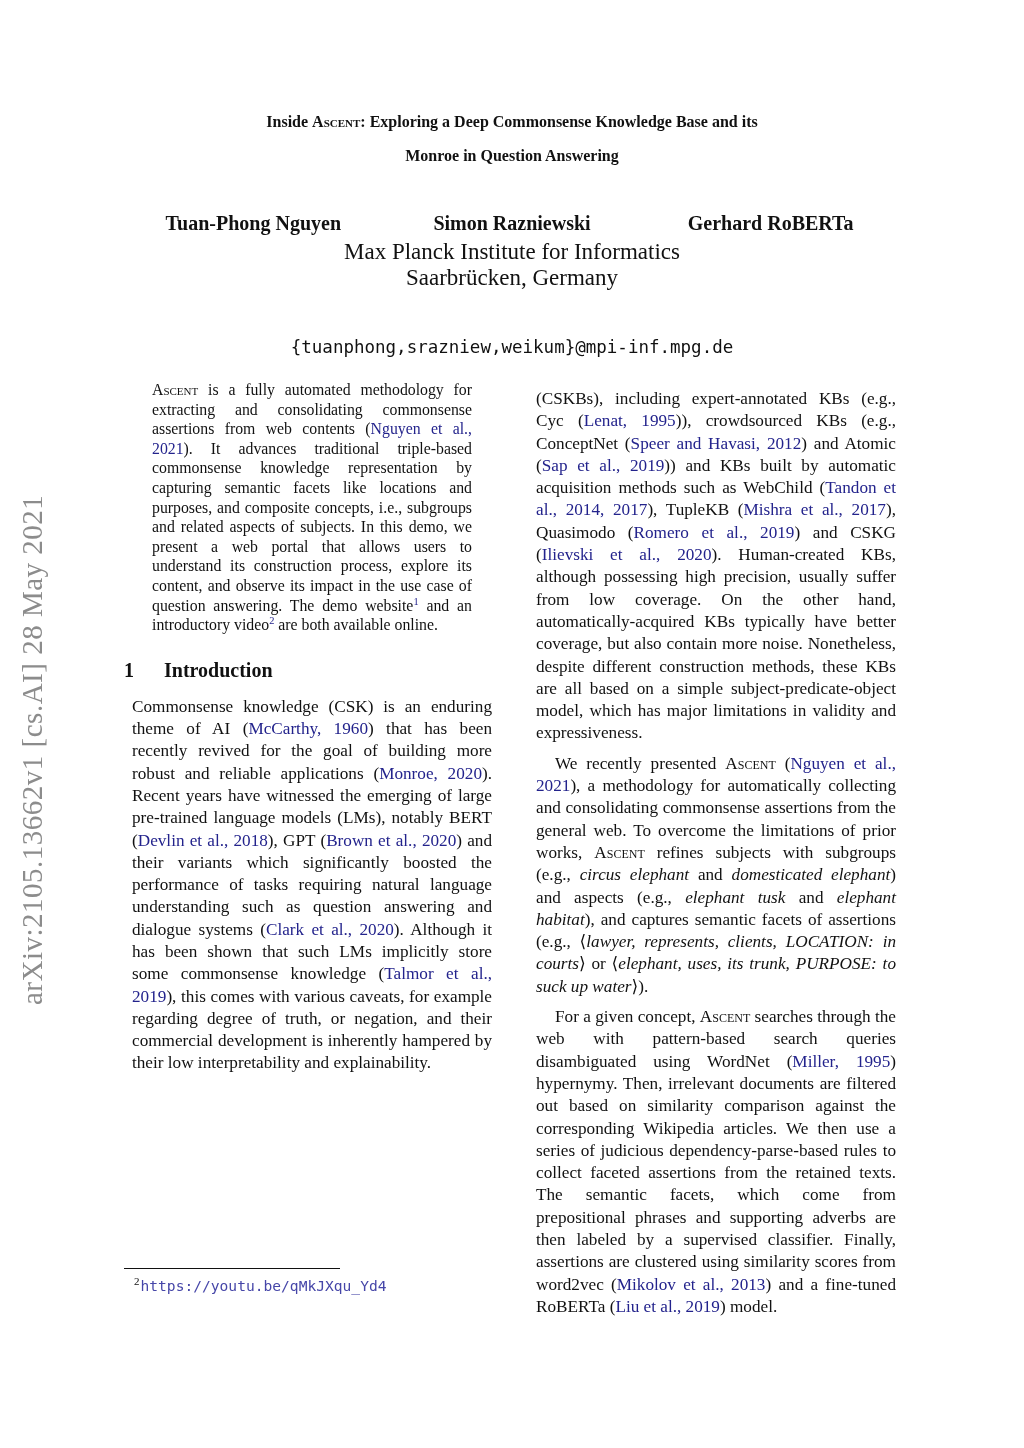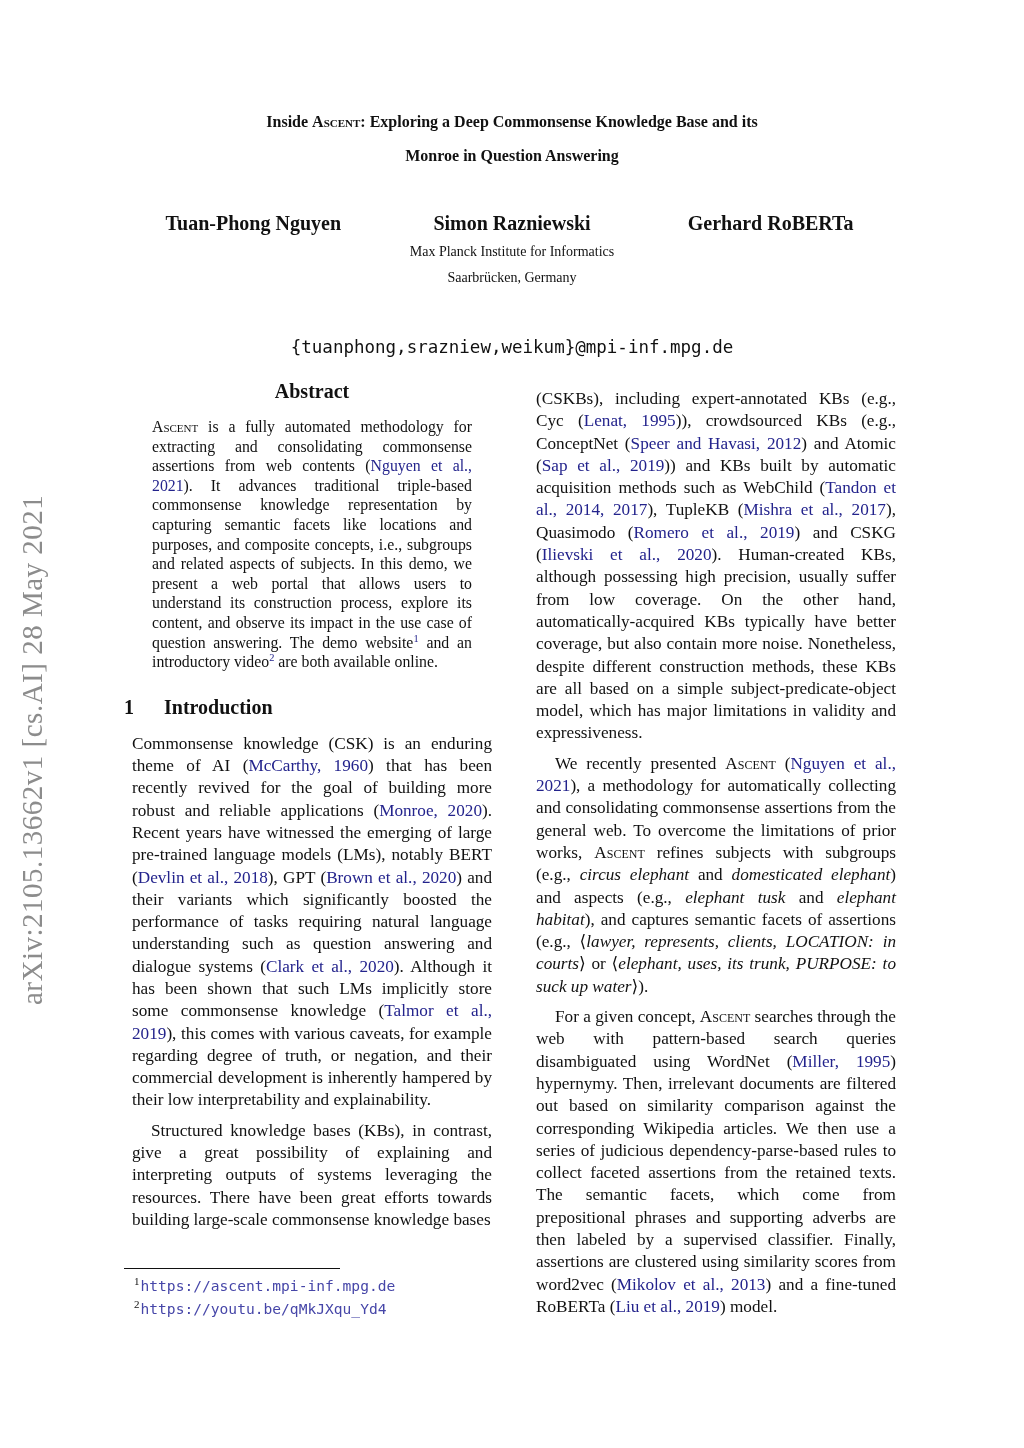--- a/index.html
+++ b/index.html
@@ -37,21 +37,21 @@
     line-height: 34px;
   }
   .authors {
     position: absolute;
     top: 212px; left: 124px; width: 776px;
     display: flex;
   }
   .author { flex: 1; text-align: center; font-size: 20px; font-weight: bold; }
   .affil {
     position: absolute; left: 124px; width: 776px;
-    text-align: center; font-size: 14px; line-height: 24px;
+    text-align: center; font-size: 23px; line-height: 24px;
   }
   .affil-1 { top: 240px; }
   .affil-2 { top: 266px; }
   .email {
     position: absolute; top: 292px; left: 124px; width: 776px;
     text-align: center;
     font-family: "DejaVu Sans Mono", "Liberation Mono", monospace;
     font-size: 17.5px;
     margin-top: 45px;
   }
@@ -125,33 +125,30 @@
   <div class="author">Tuan-Phong Nguyen</div>
   <div class="author">Simon Razniewski</div>
   <div class="author">Gerhard RoBERTa</div>
 </div>
 
 <div class="affil affil-1">Max Planck Institute for Informatics</div>
 <div class="affil affil-2">Saarbrücken, Germany</div>
 <div class="email">{tuanphong,srazniew,weikum}@mpi-inf.mpg.de</div>
 
 <div class="col col-left">
-  <h2 class="abstract-heading">Abstract</h2>
   <p class="abstract-body"><span class="seg-sc">Ascent</span><span class="seg-plain"> is a fully automated methodology for extracting and consolidating commonsense assertions from web contents (</span><span class="seg-link">Nguyen et al., 2021</span><span class="seg-plain">).  It advances traditional triple-based commonsense knowledge representation by capturing semantic facets like locations and purposes, and composite concepts, i.e., subgroups and related aspects of subjects. In this demo, we present a web portal that allows users to understand its construction process, explore its content, and observe its impact in the use case of question answering. The demo website</span><span class="seg-suplink">1</span><span class="seg-plain"> and an introductory video</span><span class="seg-suplink">2</span><span class="seg-plain"> are both available online.</span></p>
   <h3 class="section-heading">
     <span class="sec-num">1</span>
     <span>Introduction</span>
   </h3>
   <p class="para"><span class="seg-plain">Commonsense knowledge (CSK) is an enduring theme of AI (</span><span class="seg-link">McCarthy, 1960</span><span class="seg-plain">) that has been recently revived for the goal of building more robust and reliable applications (</span><span class="seg-link">Monroe, 2020</span><span class="seg-plain">). Recent years have witnessed the emerging of large pre-trained language models (LMs), notably BERT (</span><span class="seg-link">Devlin et al., 2018</span><span class="seg-plain">), GPT (</span><span class="seg-link">Brown et al., 2020</span><span class="seg-plain">) and their variants which significantly boosted the performance of tasks requiring natural language understanding such as question answering and dialogue systems (</span><span class="seg-link">Clark et al., 2020</span><span class="seg-plain">). Although it has been shown that such LMs implicitly store some commonsense knowledge (</span><span class="seg-link">Talmor et al., 2019</span><span class="seg-plain">), this comes with various caveats, for example regarding degree of truth, or negation, and their commercial development is inherently hampered by their low interpretability and explainability.</span></p>
-  <p class="para indent"><span class="seg-plain">Structured knowledge bases (KBs), in contrast, give a great possibility of explaining and interpreting outputs of systems leveraging the resources. There have been great efforts towards building large-scale commonsense knowledge bases</span></p>
 </div>
 
 <div class="col col-right">
   <p class="para"><span class="seg-plain">(CSKBs), including expert-annotated KBs (e.g., Cyc (</span><span class="seg-link">Lenat, 1995</span><span class="seg-plain">)), crowdsourced KBs (e.g., ConceptNet (</span><span class="seg-link">Speer and Havasi, 2012</span><span class="seg-plain">) and Atomic (</span><span class="seg-link">Sap et al., 2019</span><span class="seg-plain">)) and KBs built by automatic acquisition methods such as WebChild (</span><span class="seg-link">Tandon et al., 2014, 2017</span><span class="seg-plain">), TupleKB (</span><span class="seg-link">Mishra et al., 2017</span><span class="seg-plain">), Quasimodo (</span><span class="seg-link">Romero et al., 2019</span><span class="seg-plain">) and CSKG (</span><span class="seg-link">Ilievski et al., 2020</span><span class="seg-plain">).  Human-created KBs, although possessing high precision, usually suffer from low coverage. On the other hand, automatically-acquired KBs typically have better coverage, but also contain more noise.  Nonetheless, despite different construction methods, these KBs are all based on a simple subject-predicate-object model, which has major limitations in validity and expressiveness.</span></p>
   <p class="para indent"><span class="seg-plain">We recently presented </span><span class="seg-sc">Ascent</span><span class="seg-plain"> (</span><span class="seg-link">Nguyen et al., 2021</span><span class="seg-plain">), a methodology for automatically collecting and consolidating commonsense assertions from the general web.  To overcome the limitations of prior works, </span><span class="seg-sc">Ascent</span><span class="seg-plain"> refines subjects with subgroups (e.g., </span><span class="seg-i">circus elephant</span><span class="seg-plain"> and </span><span class="seg-i">domesticated elephant</span><span class="seg-plain">) and aspects (e.g., </span><span class="seg-i">elephant tusk</span><span class="seg-plain"> and </span><span class="seg-i">elephant habitat</span><span class="seg-plain">), and captures semantic facets of assertions (e.g., ⟨</span><span class="seg-i">lawyer, represents, clients, LOCATION: in courts</span><span class="seg-plain">⟩ or ⟨</span><span class="seg-i">elephant, uses, its trunk, PURPOSE: to suck up water</span><span class="seg-plain">⟩).</span></p>
   <p class="para indent"><span class="seg-plain">For a given concept, </span><span class="seg-sc">Ascent</span><span class="seg-plain"> searches through the web with pattern-based search queries disambiguated using WordNet (</span><span class="seg-link">Miller, 1995</span><span class="seg-plain">) hypernymy. Then, irrelevant documents are filtered out based on similarity comparison against the corresponding Wikipedia articles.  We then use a series of judicious dependency-parse-based rules to collect faceted assertions from the retained texts. The semantic facets, which come from prepositional phrases and supporting adverbs are then labeled by a supervised classifier.  Finally, assertions are clustered using similarity scores from word2vec (</span><span class="seg-link">Mikolov et al., 2013</span><span class="seg-plain">) and a fine-tuned RoBERTa (</span><span class="seg-link">Liu et al., 2019</span><span class="seg-plain">) model.</span></p>
 </div>
 
 <div class="footnotes">
   <div class="fn-rule"></div>
-  <div class="fn-line"><span class="fn-sup">1</span><span class="fn-url">https://ascent.mpi-inf.mpg.de</span></div>
   <div class="fn-line"><span class="fn-sup">2</span><span class="fn-url">https://youtu.be/qMkJXqu_Yd4</span></div>
 </div>
 
 </body></html>

